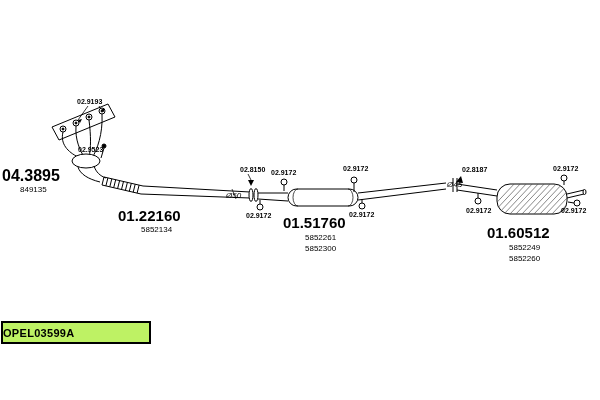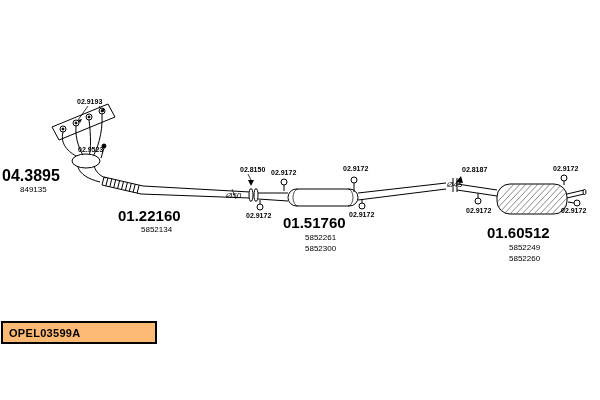--- a/index.html
+++ b/index.html
@@ -5,22 +5,22 @@
   html,body{margin:0;padding:0;width:600px;height:400px;background:#fff;overflow:hidden;}
   .canvas{position:relative;width:600px;height:347px;background:#fff;font-family:"Liberation Sans","DejaVu Sans",sans-serif;}
   svg{position:absolute;left:0;top:0;}
   svg text{fill:#000;font-family:"Liberation Sans","DejaVu Sans",sans-serif;}
   .part-lg{font-size:16px;font-weight:bold;}
   .part{font-size:15px;font-weight:bold;}
   .sub{font-size:8px;}
   .lbl{font-size:7px;font-weight:bold;}
   .dia{font-size:8px;font-style:italic;}
   .code-box{position:absolute;left:1px;bottom:3px;width:146px;height:19px;border:2px solid #000;
-            display:flex;align-items:center;padding-left:6px;font-size:11px;font-weight:bold;
-            letter-spacing:.3px;background:#fdba74;}
+            display:flex;align-items:center;font-size:11px;font-weight:bold;
+            letter-spacing:.3px;background:#bef264;}
 </style>
 </head>
 <body>
 
 <div class="canvas">
 <svg width="600" height="400" viewBox="0 0 600 400">
   <defs>
     <clipPath id="rmclip">
           <rect x="497" y="184" width="70" height="30" rx="13"></rect>
         </clipPath>

